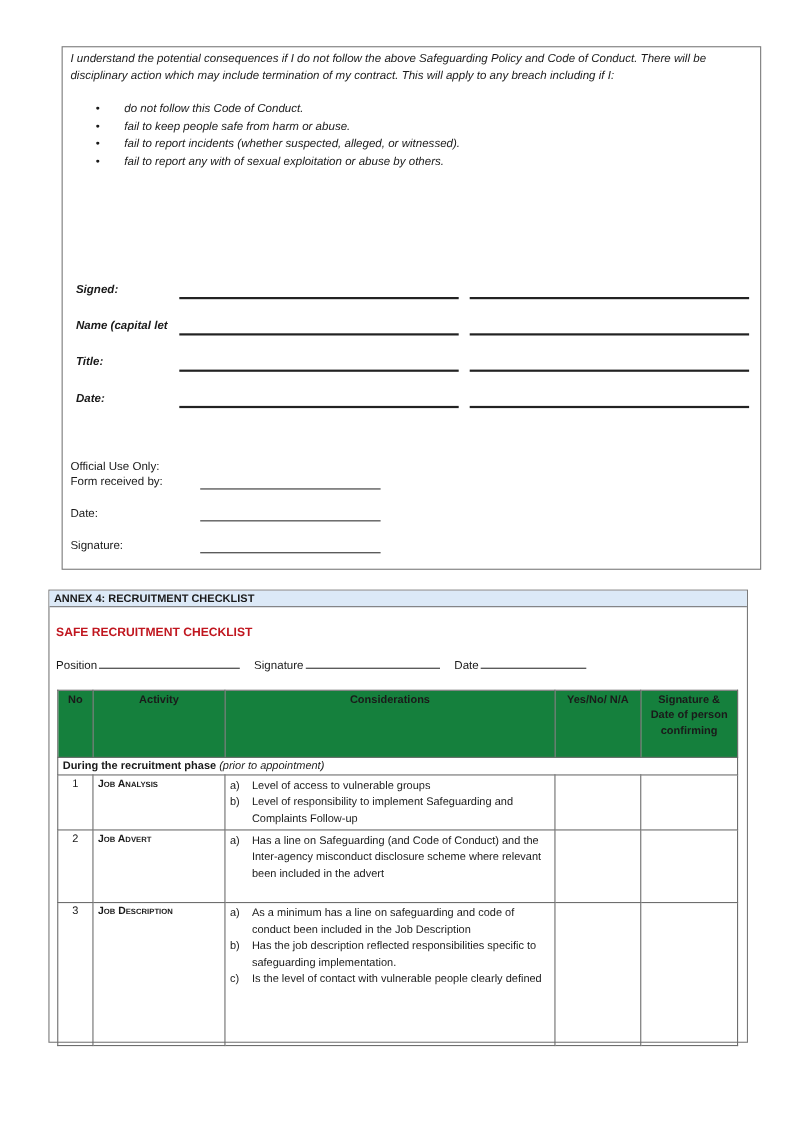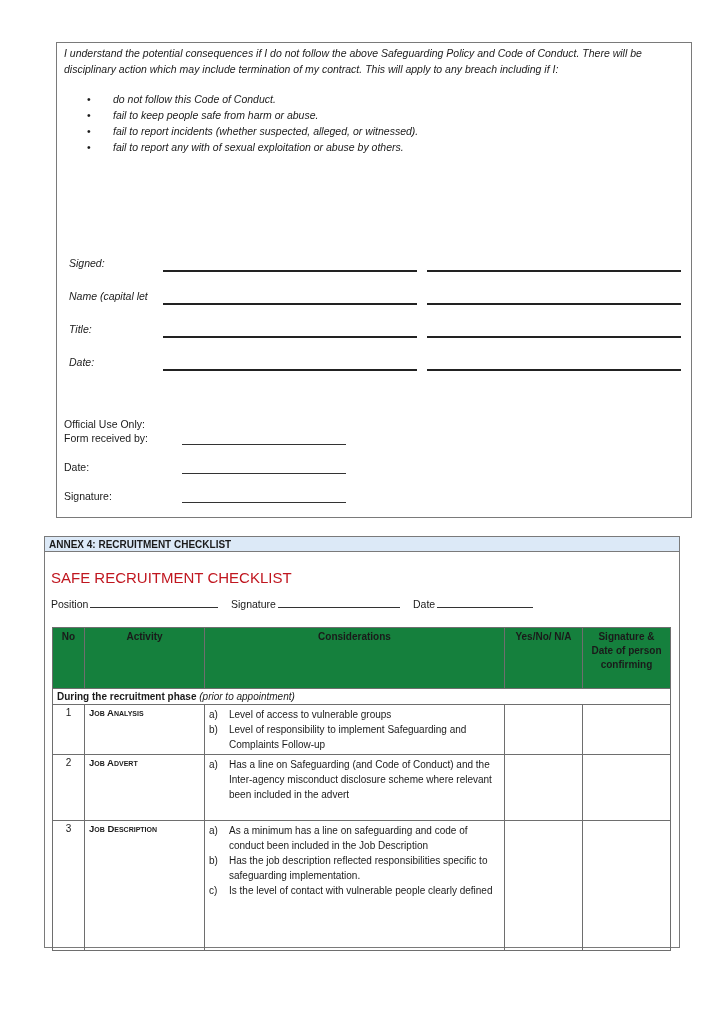--- a/index.html
+++ b/index.html
@@ -6,34 +6,34 @@
   body { width: 724px; height: 1024px; position: relative; font-family: "Liberation Sans", sans-serif; color: #1a1a1a; overflow: hidden; }
 
   
   .box1 { position: absolute; left: 56px; top: 42px; width: 636px; height: 476px; border: 1px solid #7a7a7a; box-sizing: border-box; }
   .decl { position: absolute; left: 7px; top: 2px; width: 620px; font-size: 10.5px; line-height: 16px; font-style: italic; margin: 0; }
   .bullets { position: absolute; left: 30px; top: 48px; margin: 0; padding: 0; list-style: none; font-size: 10.5px; font-style: italic; line-height: 16px; }
   .bullets li { position: relative; padding-left: 26px; }
   .bullets li::before { content: "\2022"; position: absolute; left: 0; top: 0; font-style: normal; }
 
   .sig-row { position: absolute; left: 12px; width: 612px; height: 20px; }
-  .sig-label { position: absolute; left: 0; top: 0; font-size: 10.5px; font-weight: normal; font-style: italic; white-space: nowrap; width: 92px; overflow: hidden; }
+  .sig-label { position: absolute; left: 0; top: 0; font-size: 10.5px; font-weight: bold; font-style: italic; white-space: nowrap; width: 92px; overflow: hidden; }
   .sig-line { position: absolute; top: 13px; height: 0; border-bottom: 2px solid #222; }
   .sig-line.l1 { left: 94px; width: 254px; }
   .sig-line.l2 { left: 358px; width: 254px; }
 
   .off-title { position: absolute; left: 7px; top: 374px; font-size: 10.5px; line-height: 15px; }
   .off-row { position: absolute; left: 7px; width: 300px; height: 16px; font-size: 10.5px; }
   .off-row .lbl { position: absolute; left: 0; top: 0; }
   .off-row .ln { position: absolute; left: 118px; top: 12px; width: 164px; border-bottom: 1px solid #333; }
 
   
   .box2 { position: absolute; left: 44px; top: 536px; width: 636px; height: 412px; border: 1px solid #7a7a7a; box-sizing: border-box; }
   .annex-head { position: absolute; left: 0; top: 0; width: 634px; height: 15px; background: #dce9f7; border-bottom: 1px solid #7a7a7a; font-size: 10px; font-weight: bold; line-height: 15px; padding-left: 4px; box-sizing: border-box; }
-  .safe-title { position: absolute; left: 6px; top: 32px; font-size: 15px; font-weight: normal; color: #c0161f; }
+  .safe-title { position: absolute; left: 6px; top: 32px; font-size: 11px; font-weight: bold; color: #c0161f; }
   .meta-row { position: absolute; left: 6px; top: 60px; width: 600px; height: 16px; font-size: 10.5px; }
   .meta-item { position: absolute; top: 0; white-space: nowrap; }
   .meta-item .u { display: inline-block; border-bottom: 1px solid #333; vertical-align: baseline; height: 10px; margin-left: 2px; }
 
   table.chk { position: absolute; left: 7px; top: 90px; width: 618px; border-collapse: collapse; font-size: 10px; table-layout: fixed; }
   table.chk th, table.chk td { border: 1px solid #6e6e6e; vertical-align: top; padding: 2px 4px; }
   table.chk th { background: #15803d; font-weight: bold; text-align: center; line-height: 14px; height: 56px; }
   table.chk td.phase { font-weight: bold; padding: 1px 4px; line-height: 13px; }
   table.chk td.phase i { font-weight: normal; }
   td.num { text-align: center; }

